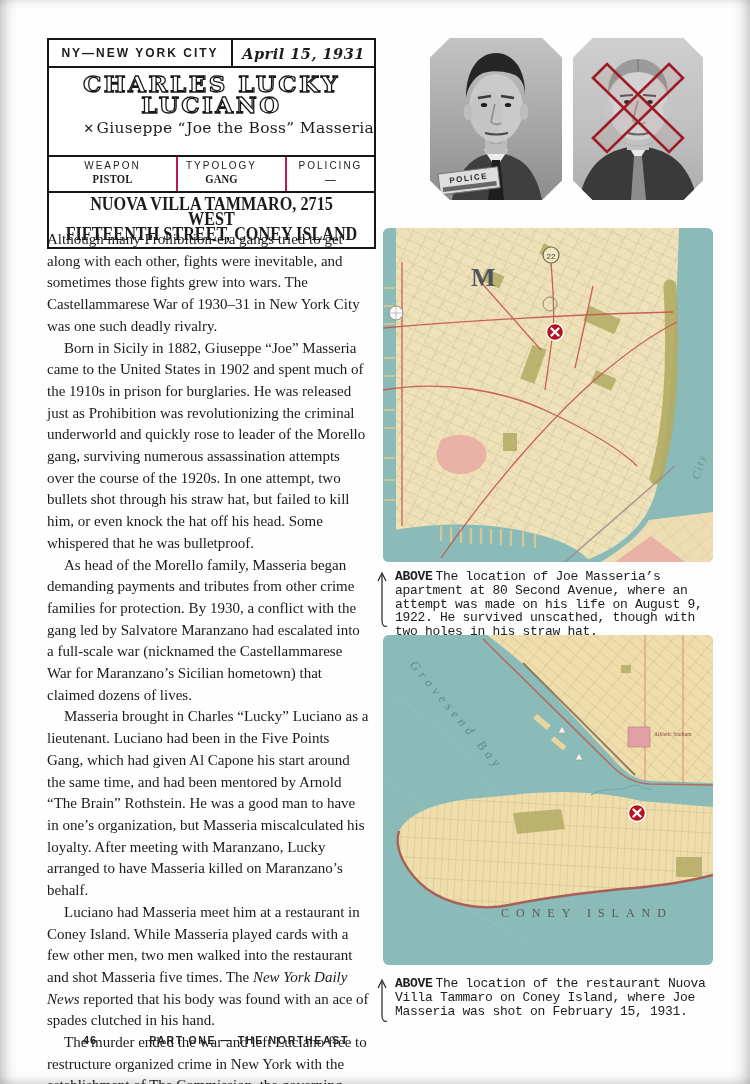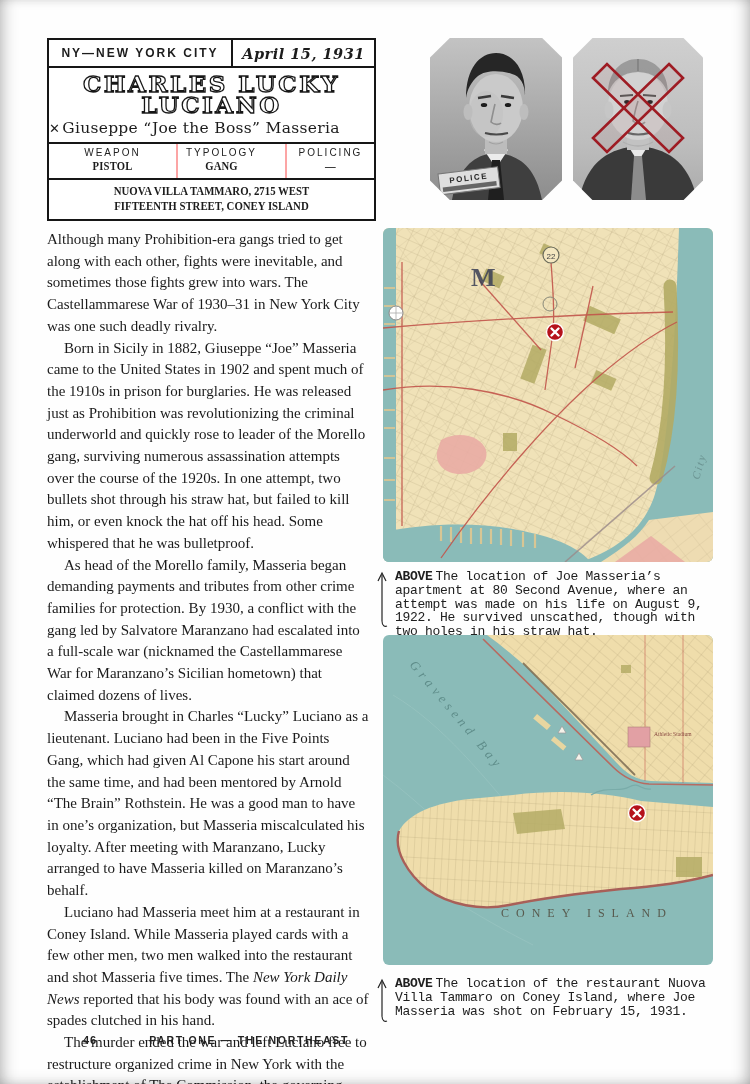--- a/index.html
+++ b/index.html
@@ -14,29 +14,29 @@
   
   .case-card{position:absolute;left:47px;top:38px;width:325px;border:2px solid #161616;background:#fff;}
   .hb-row1{display:flex;border-bottom:2px solid #161616;height:26px;}
   .hb-region{flex:0 0 56%;border-right:2px solid #161616;display:flex;align-items:center;justify-content:center;
         font-family:"Liberation Sans",sans-serif;font-size:12px;font-weight:600;letter-spacing:2px;}
   .hb-date{flex:1;display:flex;align-items:center;justify-content:center;
         font-family:"DejaVu Serif",serif;font-style:italic;font-size:14.5px;font-weight:600;letter-spacing:.5px;}
   .hb-title{padding:5px 0 1px;text-align:center;font-family:"DejaVu Serif",serif;font-weight:bold;
         font-size:23px;line-height:21px;letter-spacing:2.5px;color:#6d28d9;
         -webkit-text-fill-color:#fff;-webkit-text-stroke:1.3px #161616;}
-  .hb-sub{text-align:left;font-family:"DejaVu Serif",serif;font-size:15.5px;padding:3px 0 5px;letter-spacing:.3px;}
+  .hb-sub{text-align:right;font-family:"DejaVu Serif",serif;font-size:15.5px;padding:3px 0 18px;letter-spacing:.3px;}
   .hb-sub .x-pre{font-family:"Liberation Sans",sans-serif;font-size:13px;margin-right:2px;}
   .hb-facts{display:flex;border-top:2px solid #161616;border-bottom:2px solid #161616;}
   .fact{flex:1;text-align:center;padding:3px 0 4px;margin-left:20px;}
-  .fact + .fact{border-left:2px solid #fca5a5;}
+  .fact + .fact{border-left:2px solid #be185d;}
   .fact-label{font-family:"Liberation Sans",sans-serif;font-size:10px;letter-spacing:2px;color:#222;}
   .fact-value{font-family:"Liberation Serif",serif;font-weight:bold;font-size:12.5px;letter-spacing:.2px;
         transform:scaleX(.85);transform-origin:center;margin-top:1px;}
-  .hb-loc{text-align:center;font-family:"Liberation Serif",serif;font-weight:bold;font-size:12px;
+  .hb-loc{text-align:center;font-family:"Liberation Serif",serif;font-weight:bold;font-size:18px;
         line-height:15px;padding:4px 0 5px;transform-origin:center;}
   .hb-loc .squeeze{transform:scaleX(.9);transform-origin:center;}
 
   
   .photo{position:absolute;top:38px;height:162px;
         clip-path:polygon(15% 0,85% 0,100% 12%,100% 88%,85% 100%,15% 100%,0 88%,0 12%);}
   .photo svg{display:block;width:100%;height:100%;}
   .photo1{left:430px;width:132px;}
   .photo2{left:573px;width:130px;}
 

